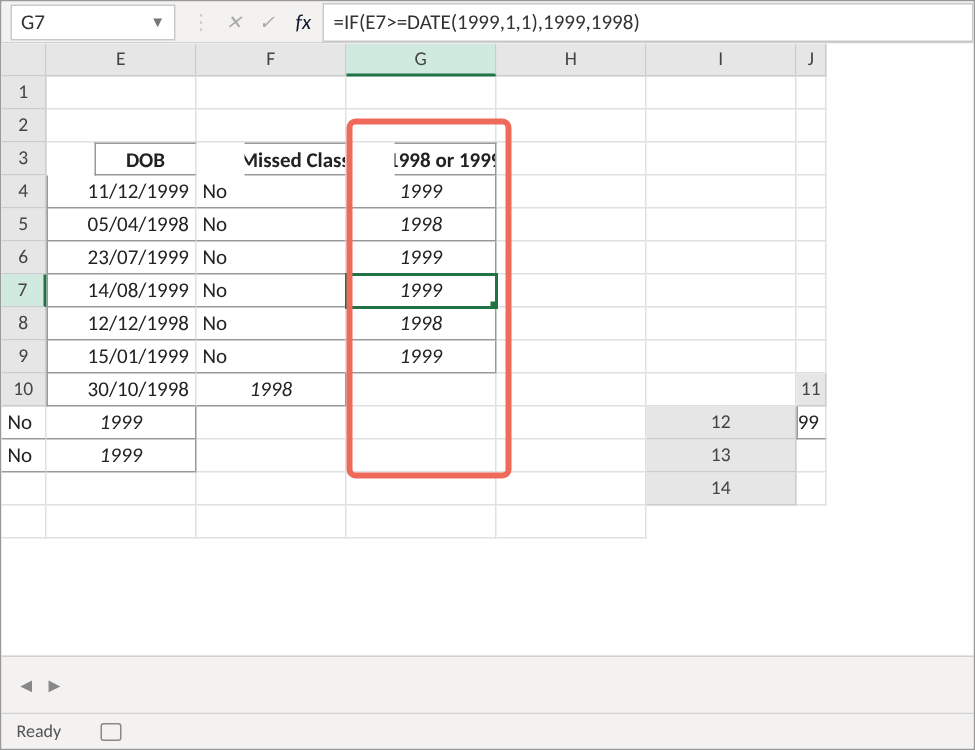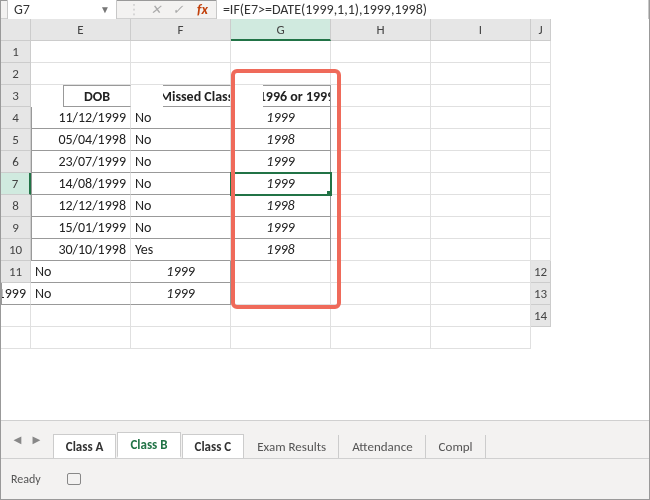--- a/index.html
+++ b/index.html
@@ -1,25 +1,25 @@
 <!DOCTYPE html>
 <html><head>
 <meta charset="utf-8">
 <style>
 * { box-sizing: border-box; margin: 0; padding: 0; font-family: Calibri, Arial, sans-serif; }
 body { background: #888; display: flex; justify-content: center; align-items: center; height: 500px; }
 .app { width: 650px; height: 500px; background: #fff; display: flex; flex-direction: column; border: 1px solid #999; }
 
-.formula-bar { display: flex; align-items: center; height: 18px; background: #f3f2f1; border-bottom: 1px solid #d0d0d0; font-size: 14px; }
+.formula-bar { display: flex; align-items: center; height: 28px; background: #f3f2f1; border-bottom: 1px solid #d0d0d0; font-size: 14px; }
 .name-box { width: 110px; height: 24px; background: #fff; border: 1px solid #c8c8c8; margin: 0 6px; display: flex; align-items: center; padding: 0 6px; justify-content: space-between; }
 .name-box span:first-child { color: #333; }
 .dd { color: #777; font-size: 10px; }
 .fb-sep { color: #ccc; padding: 0 4px; }
 .fb-btn { width: 22px; text-align: center; color: #aaa; font-style: italic; font-size: 13px; }
-.fx-label { font-style: italic; color: #c2410c; padding: 0 8px; font-weight: bold; }
+.fx-label { font-style: italic; color: #0f172a; padding: 0 8px; }
 .formula-input { flex: 1; height: 24px; background: #fff; border: 1px solid #c8c8c8; padding: 12px 6px; display: flex; align-items: center; color: #333; overflow: hidden; white-space: nowrap; }
 
 .grid-wrap { flex: 1; overflow: hidden; position: relative; background: #fff; }
 .grid { display: grid; grid-template-columns: 30px 100px 100px 100px 100px 100px 20px; grid-auto-rows: 22px; }
 .corner { background: #e6e6e6; border-right: 1px solid #ccc; border-bottom: 1px solid #ccc; }
 .col-h { background: #e6e6e6; border-right: 1px solid #ccc; border-bottom: 1px solid #ccc; display: flex; align-items: center; justify-content: center; font-size: 13px; color: #444; }
 .col-h.active { background: #d0eadf; border-bottom: 2px solid #217346; }
 .row-h { background: #e6e6e6; border-right: 1px solid #ccc; border-bottom: 1px solid #ccc; display: flex; align-items: center; justify-content: center; font-size: 13px; color: #444; }
 .row-h.active { background: #d0eadf; border-right: 2px solid #217346; }
 .cell { border-right: 1px solid #e0e0e0; border-bottom: 1px solid #e0e0e0; font-size: 14px; color: #222; display: flex; align-items: center; padding: 0 4px; overflow: hidden; white-space: nowrap; position: relative; }
@@ -38,21 +38,21 @@
 
 .tab-area { position: relative; height: 38px; background: #f3f2f1; border-top: 1px solid #d0d0d0; display: flex; align-items: center; font-size: 13px; }
 .tab-nav { display: flex; gap: 6px; padding: 0 10px; color: #888; }
 .tab-nav span { cursor: default; }
 .tabs { display: flex; align-items: flex-end; height: 100%; }
 .tab { padding: 4px 12px; border: 1px solid #ccc; border-bottom: none; background: #fff; margin-right: 1px; color: #333; position: relative; }
 .tab.grouped { font-weight: bold; }
 .tab.active { color: #217346; border-bottom: 2px solid #fff; }
 .tab.plain { background: transparent; border: none; border-right: 1px solid #ccc; color: #555; }
 
-.status-bar { height: 41px; background: #f3f2f1; border-top: 1px solid #d0d0d0; display: flex; align-items: center; padding: 0 10px; font-size: 12px; color: #555; gap: 26px; }
+.status-bar { height: 24px; background: #f3f2f1; border-top: 1px solid #d0d0d0; display: flex; align-items: center; padding: 0 10px; font-size: 12px; color: #555; gap: 26px; }
 .macro-icon { width: 14px; height: 12px; border: 1px solid #888; border-radius: 2px; display: inline-block; position: relative; }
 </style>
 </head>
 <body>
 
 <div class="app">
 
   <div class="formula-bar">
     <div class="name-box">
       <span>G7</span>
@@ -89,21 +89,21 @@
       <div class="cell"></div>
         <div class="cell"></div>
         <div class="cell"></div>
         <div class="cell"></div>
         <div class="cell"></div>
         <div class="cell"></div>
 
       <div class="row-h">3</div>
       <div class="cell header b-top b-left b-bottom">DOB</div>
       <div class="cell header b-top b-bottom">Missed Class</div>
-      <div class="cell header b-top b-right b-bottom">1996 or 1999</div>
+      <div class="cell header b-top b-right b-bottom">1998 or 1999</div>
       <div class="cell"></div>
         <div class="cell"></div>
         <div class="cell"></div>
 
       <div class="row-h">4</div>
       <div class="cell ralign b-left b-bottom">11/12/1999</div>
       <div class="cell b-bottom">No</div>
       <div class="cell center b-right b-bottom">1999</div>
       <div class="cell"></div>
         <div class="cell"></div>
@@ -144,21 +144,20 @@
       <div class="row-h">9</div>
       <div class="cell ralign b-left b-bottom">15/01/1999</div>
       <div class="cell b-bottom">No</div>
       <div class="cell center b-right b-bottom">1999</div>
       <div class="cell"></div>
         <div class="cell"></div>
         <div class="cell"></div>
 
       <div class="row-h">10</div>
       <div class="cell ralign b-left b-bottom">30/10/1998</div>
-      <div class="cell b-bottom">Yes</div>
       <div class="cell center b-right b-bottom">1998</div>
       <div class="cell"></div>
         <div class="cell"></div>
         <div class="cell"></div>
 
       <div class="row-h">11</div>
       <div class="cell b-bottom">No</div>
       <div class="cell center b-right b-bottom">1999</div>
       <div class="cell"></div>
         <div class="cell"></div>
@@ -190,28 +189,20 @@
     </div>
 
     <div class="highlight-box hb1"></div>
   </div>
 
   <div class="tab-area">
     <div class="tab-nav">
       <span>◄</span>
       <span>►</span>
     </div>
-    <div class="tabs">
-      <div class="tab grouped">Class A</div>
-      <div class="tab grouped active">Class B</div>
-      <div class="tab grouped">Class C</div>
-      <div class="tab plain">Exam Results</div>
-      <div class="tab plain">Attendance</div>
-      <div class="tab plain">Compl</div>
-    </div>
 
   </div>
 
   <div class="status-bar">
     <span>Ready</span>
     <span class="macro-icon"></span>
   </div>
 
 </div>
 

